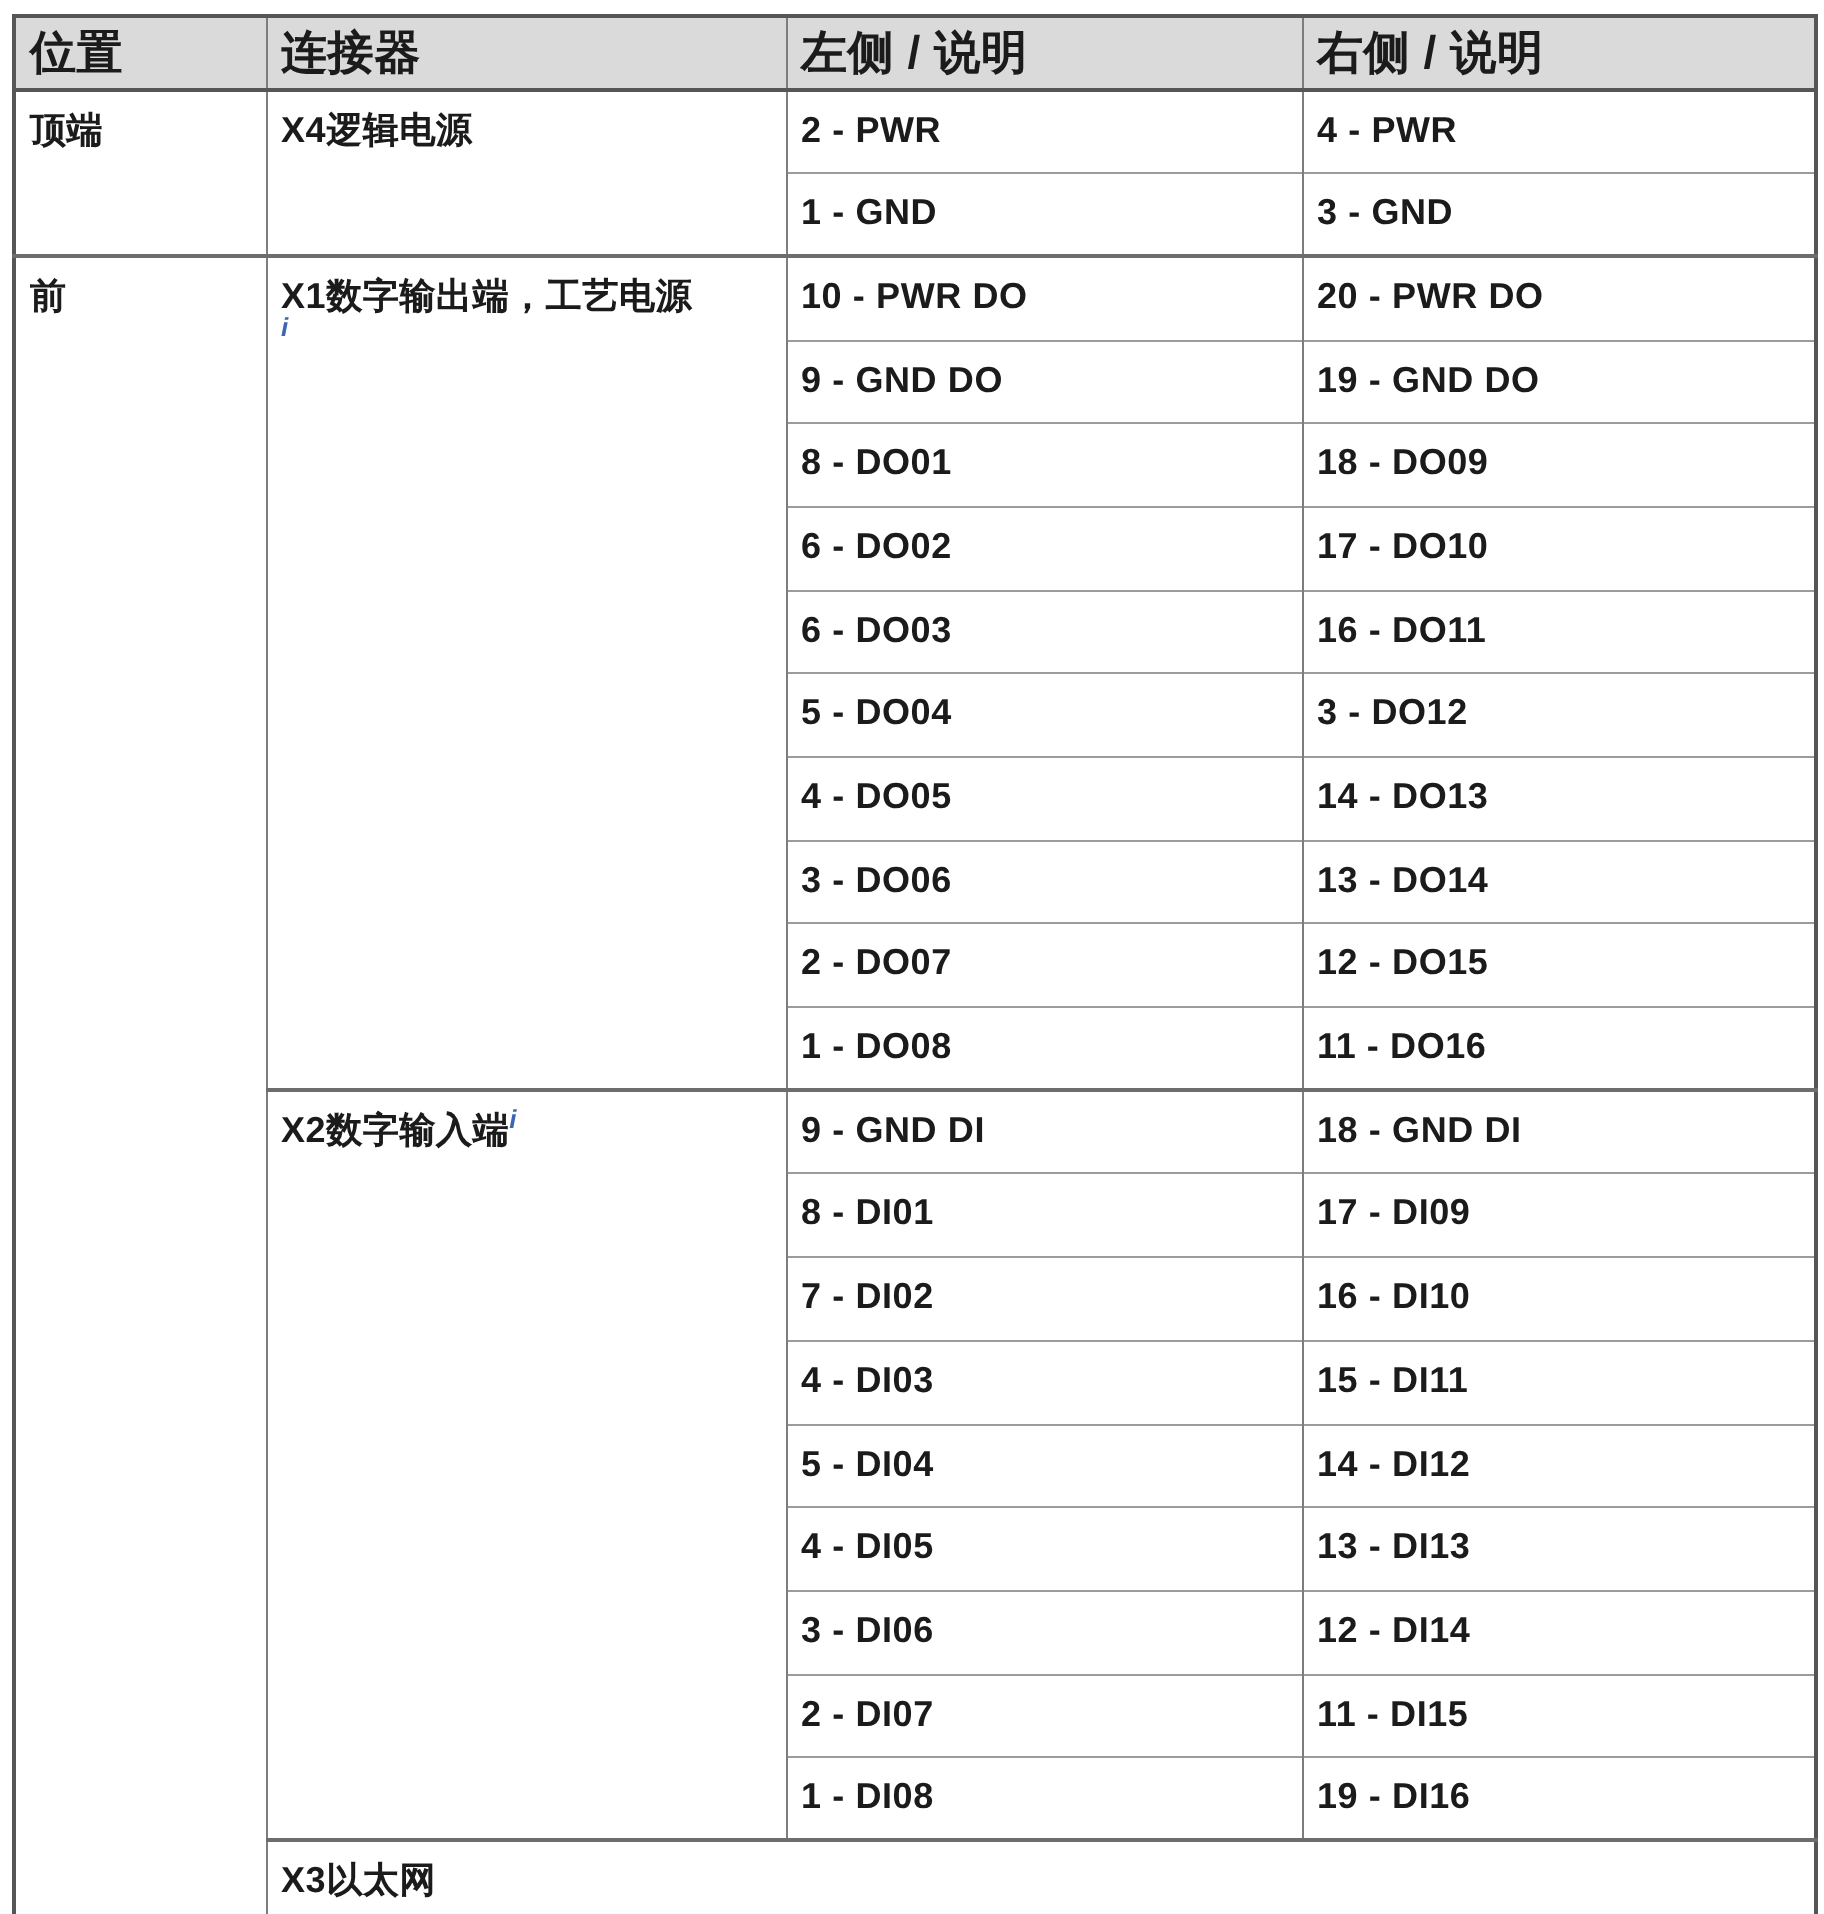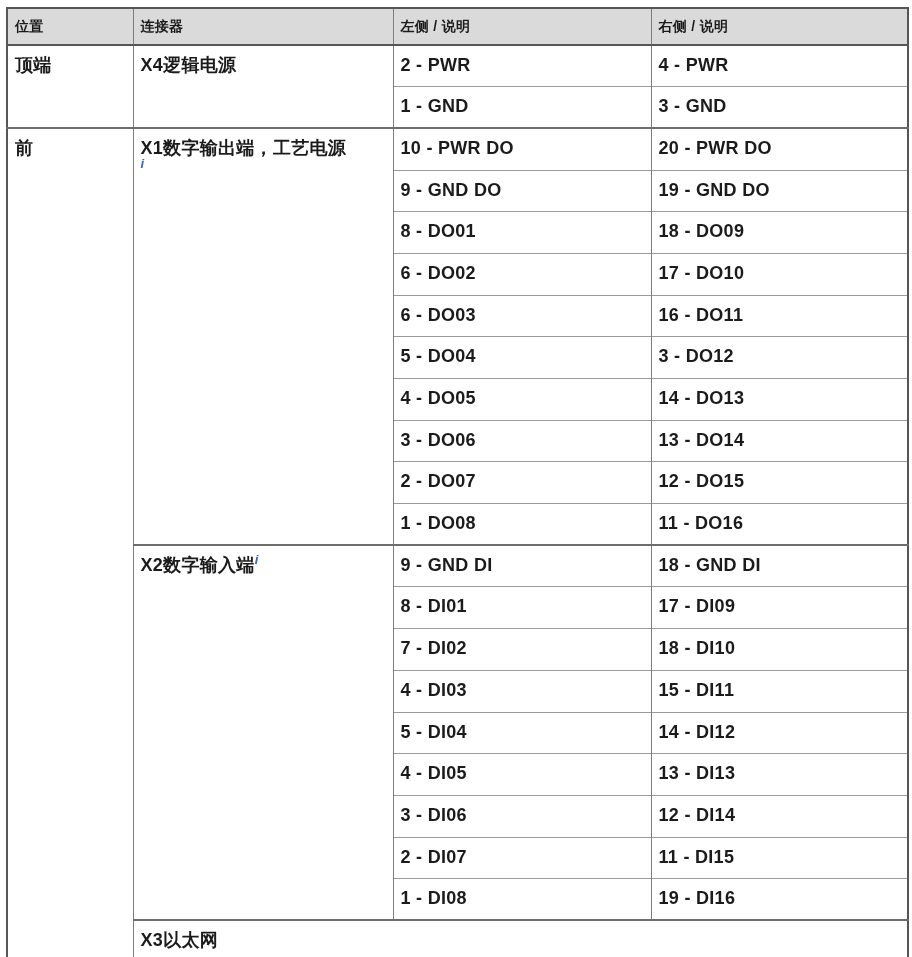--- a/index.html
+++ b/index.html
@@ -33,21 +33,21 @@
   }
   col.c-location{width:126px;}
   col.c-connector{width:260px;}
   col.c-left{width:258px;}
   col.c-right{width:257px;}
   thead tr{height:37px;}
   th{
     background:var(--header-bg,#dadada);
     text-align:left;
     vertical-align:middle;
-    font-size:14px;
+    font-size:23px;
     letter-spacing:0.3px;
     padding:2px 6px 2px 7px;
     border:1px solid var(--col-line,#7d7d7d);
     border-bottom:2px solid var(--outer-border,#565656);
     box-sizing:border-box;
   }
   tbody tr{height:41.7px;}
   td{
     vertical-align:top;
     font-size:18px;
@@ -149,21 +149,21 @@
           <td rowspan="9"><span>X2数字输入端</span><sup class="footnote">i</sup></td>
           <td>9 - GND DI</td>
           <td>18 - GND DI</td>
         </tr>
         <tr>
           <td>8 - DI01</td>
           <td>17 - DI09</td>
         </tr>
         <tr>
           <td>7 - DI02</td>
-          <td>18 - DI10</td>
+          <td>16 - DI10</td>
         </tr>
         <tr>
           <td>4 - DI03</td>
           <td>15 - DI11</td>
         </tr>
         <tr>
           <td>5 - DI04</td>
           <td>14 - DI12</td>
         </tr>
         <tr>

